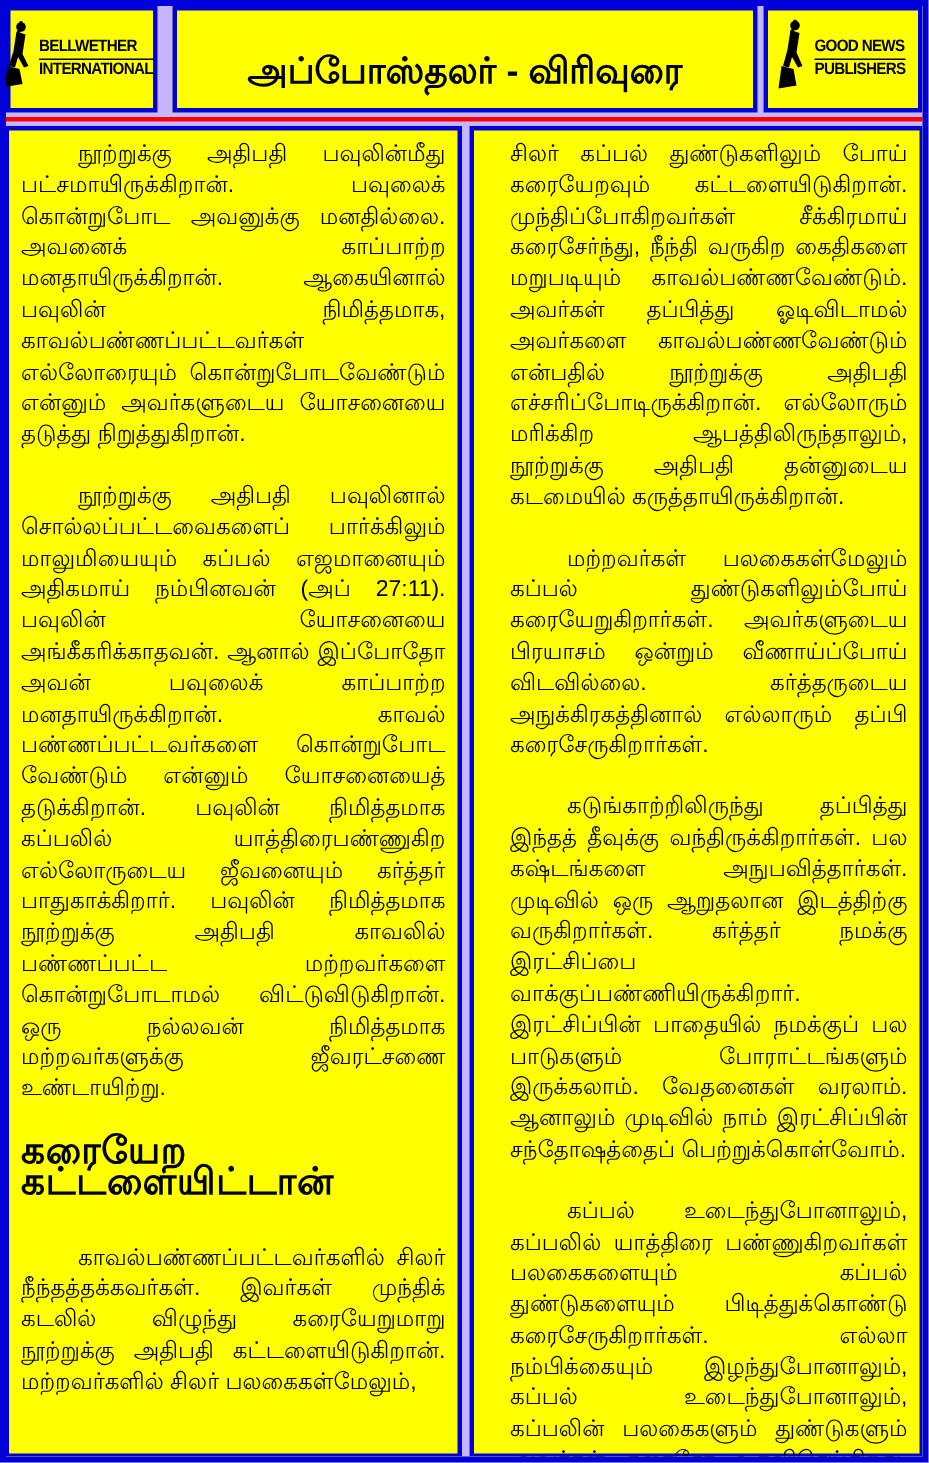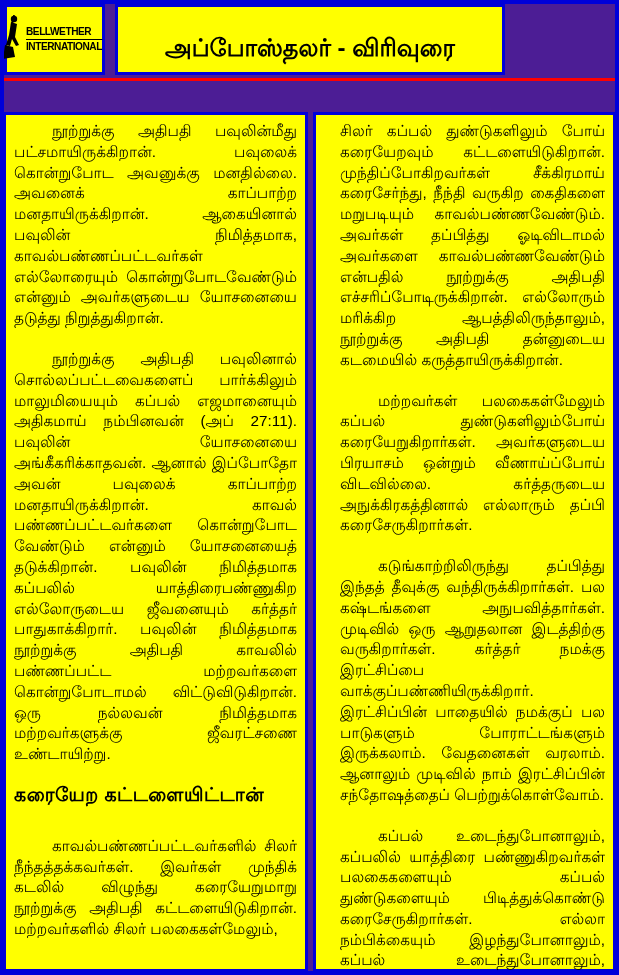--- a/index.html
+++ b/index.html
@@ -1,19 +1,19 @@
 <!DOCTYPE html>
 <html><head>
 <meta charset="utf-8">
 <style>
   html,body{margin:0;padding:0;background:#888;}
   .page{
     position:relative;
     width:619px;height:975px;
-    background:#4c1d95;
+    background:#c4b5fd;
     border:4px solid #0000D9;
     box-sizing:border-box;
     font-family:"Liberation Sans", sans-serif;
     color:#000;
     overflow:hidden;
   }
   
   .hdr-box{
     position:absolute;top:0;
     border:3px solid #0000D9;
@@ -51,28 +51,27 @@
   
   .col{
     position:absolute;top:80px;bottom:-1px;
     border:3px solid #0000D9;
     box-sizing:border-box;
     background:#FFFF00;
     padding:6px 8px 6px 8px;
     font-size:15.3px;
     line-height:20.8px;
     text-align:justify;
-    margin-top:28px;
   }
   .col.left{left:-1px;width:305px;}
   .col.right{left:309px;right:-1px;padding-left:24px;}
   .para{margin:0 0 20px 0;text-indent:38px;}
   .para.noindent{text-indent:0;}
   .section-heading{
-    font-weight:bold;font-size:19px;letter-spacing:0.5px;
+    font-weight:bold;font-size:25px;letter-spacing:0.5px;
     margin:6px 0 30px 0;text-align:left;text-indent:0;
   }
   .quote{font-weight:bold;margin:0 0 20px 0;text-indent:38px;}
 </style>
 </head>
 <body>
 
 <div class="page">
 
   <div class="hdr-box logo-box">
@@ -89,20 +88,36 @@
         <span class="logo-line1">BELLWETHER</span>
         <span class="logo-line2">INTERNATIONAL</span>
       </span>
     </div>
   </div>
 
   <div class="hdr-box title-box">
     <div class="title-tamil">அப்போஸ்தலர் - விரிவுரை</div>
   </div>
 
+  <div class="hdr-box logo-box right" style="right:0;">
+    <div class="logo-inner">
+      <span class="logo-icon">
+        <svg width="24" height="48" viewBox="0 0 24 48">
+          <circle cx="14" cy="4" r="3.2" fill="#000"></circle>
+          <path d="M11 7 L17 9 L15 22 L19 31 L16 32 L12 25 L10 32 L6 31 L9 20 Z" fill="#000"></path>
+          <path d="M5 31 L13 33 L15 44 L3 46 Z" fill="#000"></path>
+          <rect x="12" y="0" width="2" height="11" fill="#000" transform="rotate(14 13 5)"></rect>
+        </svg>
+      </span>
+      <span class="logo-text">
+        <span class="logo-line1">GOOD NEWS</span>
+        <span class="logo-line2">PUBLISHERS</span>
+      </span>
+    </div>
+  </div>
 
   <div class="red-rule"></div>
 
   <div class="col left">
     <p class="para">நூற்றுக்கு அதிபதி பவுலின்மீது பட்சமாயிருக்கிறான். பவுலைக் கொன்றுபோட அவனுக்கு மனதில்லை. அவனைக் காப்பாற்ற மனதாயிருக்கிறான். ஆகையினால் பவுலின் நிமித்தமாக, காவல்பண்ணப்பட்டவர்கள் எல்லோரையும் கொன்றுபோடவேண்டும் என்னும் அவர்களுடைய யோசனையை தடுத்து நிறுத்துகிறான்.</p>
     <p class="para">நூற்றுக்கு அதிபதி பவுலினால் சொல்லப்பட்டவைகளைப் பார்க்கிலும் மாலுமியையும் கப்பல் எஜமானையும் அதிகமாய் நம்பினவன் (அப் 27:11). பவுலின் யோசனையை அங்கீகரிக்காதவன். ஆனால் இப்போதோ அவன் பவுலைக் காப்பாற்ற மனதாயிருக்கிறான். காவல் பண்ணப்பட்டவர்களை கொன்றுபோட வேண்டும் என்னும் யோசனையைத் தடுக்கிறான். பவுலின் நிமித்தமாக கப்பலில் யாத்திரைபண்ணுகிற எல்லோருடைய ஜீவனையும் கர்த்தர் பாதுகாக்கிறார். பவுலின் நிமித்தமாக நூற்றுக்கு அதிபதி காவலில் பண்ணப்பட்ட மற்றவர்களை கொன்றுபோடாமல் விட்டுவிடுகிறான். ஒரு நல்லவன் நிமித்தமாக மற்றவர்களுக்கு ஜீவரட்சணை உண்டாயிற்று.</p>
     <div class="section-heading">கரையேற கட்டளையிட்டான்</div>
     <p class="para">காவல்பண்ணப்பட்டவர்களில் சிலர் நீந்தத்தக்கவர்கள். இவர்கள் முந்திக் கடலில் விழுந்து கரையேறுமாறு நூற்றுக்கு அதிபதி கட்டளையிடுகிறான். மற்றவர்களில் சிலர் பலகைகள்மேலும்,</p>
   </div>
 

